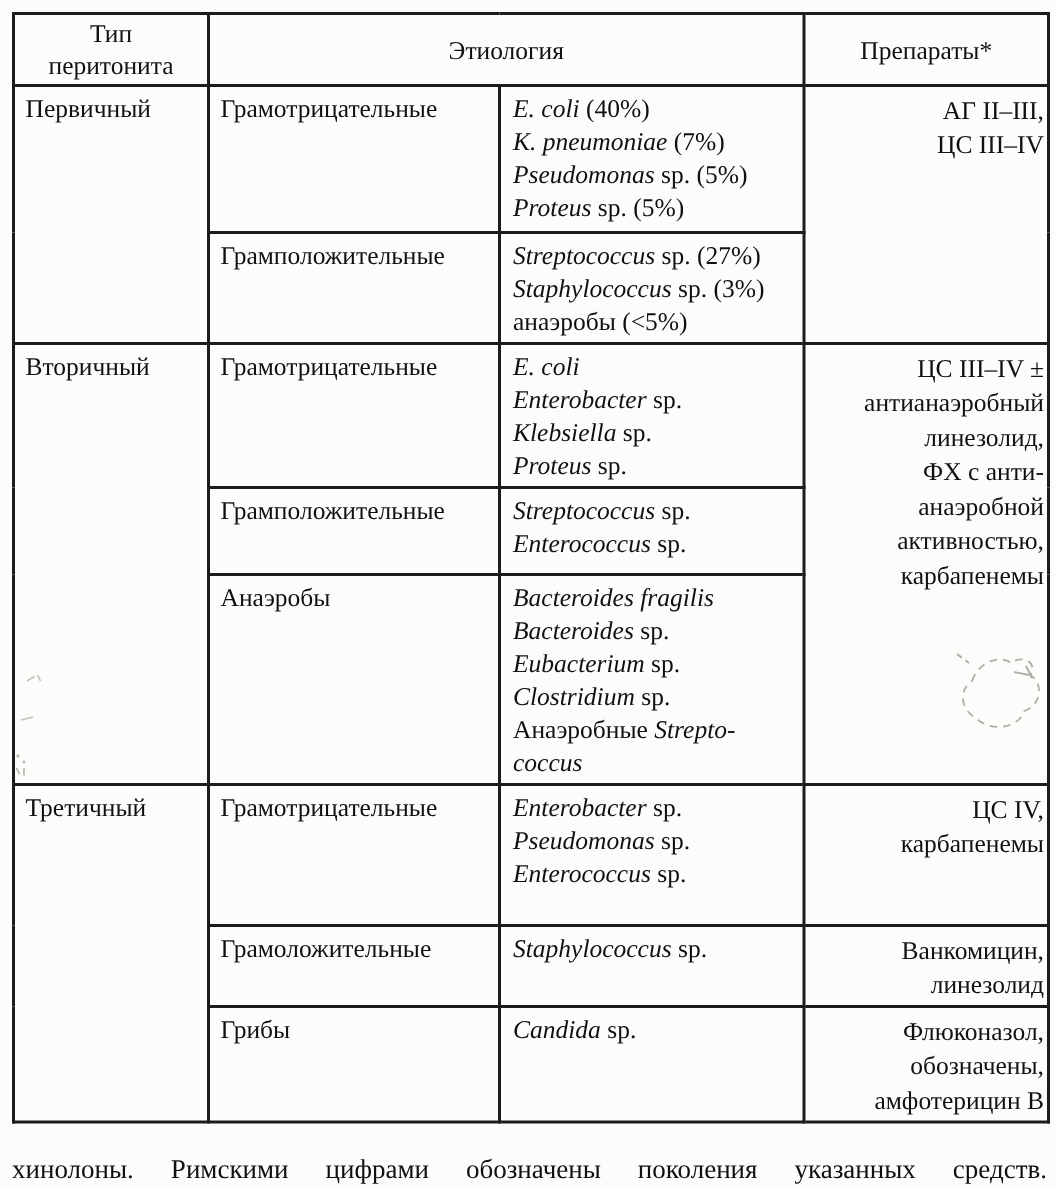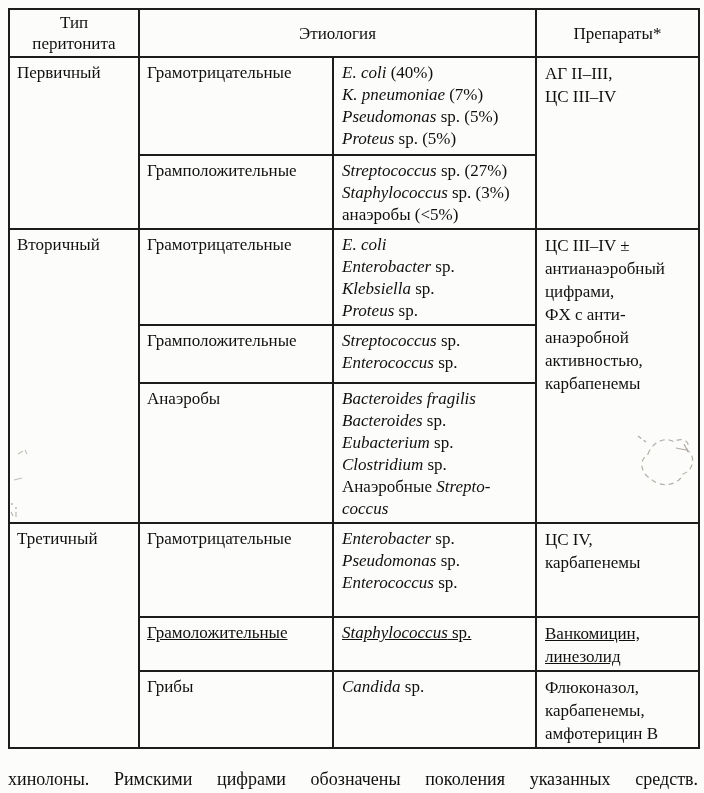--- a/index.html
+++ b/index.html
@@ -33,34 +33,34 @@
   }
   .tbl th {
     vertical-align: middle;
     text-align: center;
     line-height: 21px;
     padding: 2px 2px;
   }
   .tbl td.c1 { padding: 4px 3px 2px 7px; }
   .tbl td.c2 { padding: 4px 2px 2px 7px; }
   .tbl td.c3 { padding: 4px 2px 2px 8px; }
-  .tbl td.c4 { padding: 4px 2px 2px 8px; line-height: 23px; }
+  .tbl td.c4 { padding: 4px 2px 2px 8px; line-height: 23px; text-align: right; }
   tr.sub > td { border-top-width: 1px; }
   .it { font-style: italic; text-align: center; }
   .sp { letter-spacing: 3px; }
 
   
   tr.rh-head { height: 47px; }
   tr.rh1 { height: 98px; }
   tr.rh2 { height: 69px; }
   tr.rh3 { height: 76px; }
   tr.rh4 { height: 58px; }
   tr.rh5 { height: 134px; padding-left: 32px; }
   tr.rh6 { height: 94px; }
-  tr.rh7 { height: 51px; text-decoration: underline; }
+  tr.rh7 { height: 51px; }
   tr.rh8 { height: 75px; }
 
   .footnote {
     margin: 18px 6px 0 8px;
     width: 690px;
     font-size: 18px;
     line-height: 25px;
   }
   .footnote .line {
     text-align: justify;
@@ -122,21 +122,21 @@
       <td class="c2">Грамотрицательные</td>
       <td class="c3">
             <div class="line"><span class="it">E. coli</span></div>
             <div class="line"><span class="it">Enterobacter</span><span> sp.</span></div>
             <div class="line"><span class="it">Klebsiella</span><span> sp.</span></div>
             <div class="line"><span class="it">Proteus</span><span> sp.</span></div>
           </td>
       <td class="c4" rowspan="3">
             <div class="line"><span>ЦС III–IV ±</span></div>
             <div class="line"><span>антианаэробный</span></div>
-            <div class="line"><span>цифрами,</span></div>
+            <div class="line"><span>линезолид,</span></div>
             <div class="line"><span>ФХ с анти-</span></div>
             <div class="line"><span>анаэробной</span></div>
             <div class="line"><span>активностью,</span></div>
             <div class="line"><span>карбапенемы</span></div>
           </td>
     </tr>
     <tr class="rh4 sub">
       <td class="c2">Грамположительные</td>
       <td class="c3">
             <div class="line"><span class="it">Streptococcus</span><span> sp.</span></div>
@@ -178,21 +178,21 @@
             <div class="line"><span>линезолид</span></div>
           </td>
     </tr>
     <tr class="rh8 sub">
       <td class="c2">Грибы</td>
       <td class="c3">
             <div class="line"><span class="it">Candida</span><span> sp.</span></div>
           </td>
       <td class="c4">
             <div class="line"><span>Флюконазол,</span></div>
-            <div class="line"><span>карбапенемы,</span></div>
+            <div class="line"><span>обозначены,</span></div>
             <div class="line"><span>амфотерицин В</span></div>
           </td>
     </tr>
   </tbody>
     </table>
 
   <div class="footnote">
       <div class="line"><span>хинолоны. Римскими цифрами обозначены поколения указанных средств.</span></div>
     </div>
 

